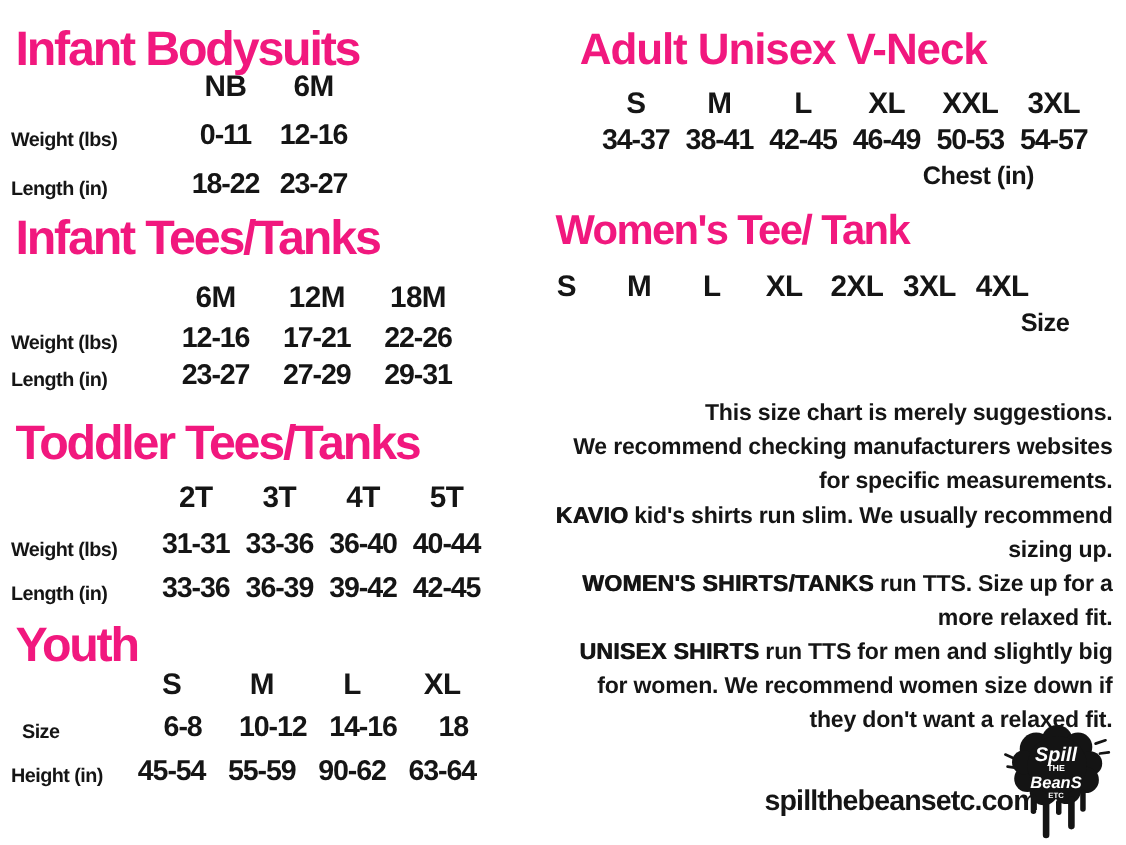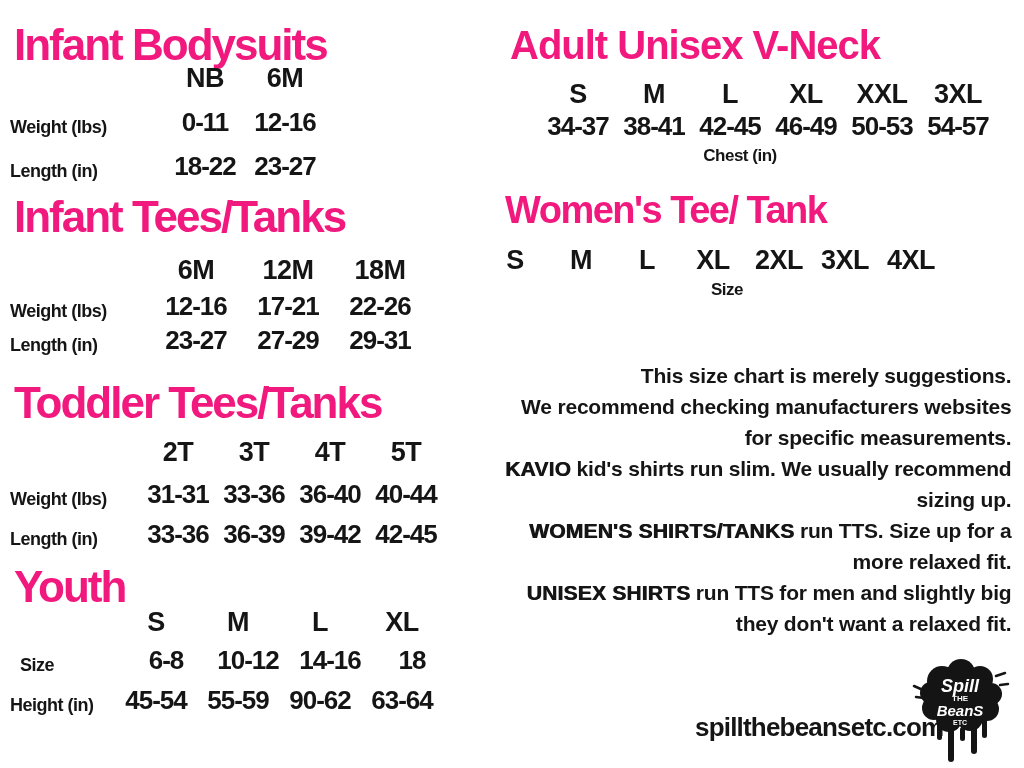--- a/index.html
+++ b/index.html
@@ -16,21 +16,21 @@
     margin:0; color:var(--pink); white-space:nowrap;
     font-size:44px; letter-spacing:-2px; line-height:38px;
   }
   .title-lg { font-size:40px; letter-spacing:-1px; line-height:42px; }
   .title-w  { font-size:38px; letter-spacing:-1.5px; line-height:40px; }
   .trow { display:flex; align-items:flex-end; height:32px; }
   .trow-sm { height:30px; }
   .lbl { width:var(--lw); font-size:18px; letter-spacing:-0.5px; white-space:nowrap; }
   .cell { width:var(--cw); text-align:center; font-size:26px; letter-spacing:-1px; white-space:nowrap; }
   .head .cell { font-size:27px; letter-spacing:-0.5px; }
-  .axis { text-align:center; font-size:17px; letter-spacing:-0.5px; }
+  .axis { text-align:right; font-size:23px; letter-spacing:-0.5px; }
   .note-title { margin:0; font-size:27px; letter-spacing:-0.5px; line-height:32px; }
   .note-lines { margin-top:8px; padding-left:17px;text-align:right; }
   .note-line { font-size:21px; letter-spacing:-0.2px; line-height:31px; white-space:nowrap; }
   .nb { text-shadow:0.7px 0 0 currentColor; letter-spacing:0.2px; }
   .website { position:absolute; left:695px; top:712px; width:228px; text-align:right;
              font-size:26px; letter-spacing:-0.8px; }
   .logo { position:absolute; left:903px; top:650px; width:112px; height:115px; }
 </style>
 </head>
 <body>
@@ -122,21 +122,21 @@
     <div class="trow" style="margin-top:8px">
       <div class="lbl">Height (in)</div>
       <div class="cell">45-54</div>
       <div class="cell">55-59</div>
       <div class="cell">90-62</div>
       <div class="cell">63-64</div>
     </div>
   </section>
 
   <section class="sec" style="left:505px; top:24px; --cw:76px">
-    <h2 class="title title-lg" style="margin-left:5px">Adult Unisex V-Neck</h2>
+    <h2 class="title title-lg" style="margin-left:22px">Adult Unisex V-Neck</h2>
     <div class="trow trow-sm head" style="margin-top:14px; margin-left:35px">
       <div class="cell">S</div>
       <div class="cell">M</div>
       <div class="cell">L</div>
       <div class="cell">XL</div>
       <div class="cell">XXL</div>
       <div class="cell">3XL</div>
     </div>
     <div class="trow trow-sm" style="margin-top:2px; margin-left:35px">
       <div class="cell">34-37</div>
@@ -166,20 +166,21 @@
   <section class="sec" style="left:488px; top:352px">
     <div class="note-lines">
       <div class="note-line"><span class="nb"></span><span>This size chart is merely suggestions.</span></div>
       <div class="note-line"><span class="nb"></span><span>We recommend checking manufacturers websites</span></div>
       <div class="note-line"><span class="nb"></span><span>for specific measurements.</span></div>
       <div class="note-line"><span class="nb">KAVIO</span><span> kid's shirts run slim. We usually recommend</span></div>
       <div class="note-line"><span class="nb"></span><span>sizing up.</span></div>
       <div class="note-line"><span class="nb">WOMEN'S SHIRTS/TANKS</span><span> run TTS. Size up for a</span></div>
       <div class="note-line"><span class="nb"></span><span>more relaxed fit.</span></div>
       <div class="note-line"><span class="nb">UNISEX SHIRTS</span><span> run TTS for men and slightly big</span></div>
+      <div class="note-line"><span class="nb"></span><span>for women. We recommend women size down if</span></div>
       <div class="note-line"><span class="nb"></span><span>they don't want a relaxed fit.</span></div>
     </div>
   </section>
 
   <div class="website">spillthebeansetc.com</div>
 
   <svg class="logo" viewBox="0 0 112 115" aria-hidden="true">
     <g fill="#141414">
       <circle cx="39" cy="31" r="15"></circle>
       <circle cx="58" cy="23" r="14"></circle>

